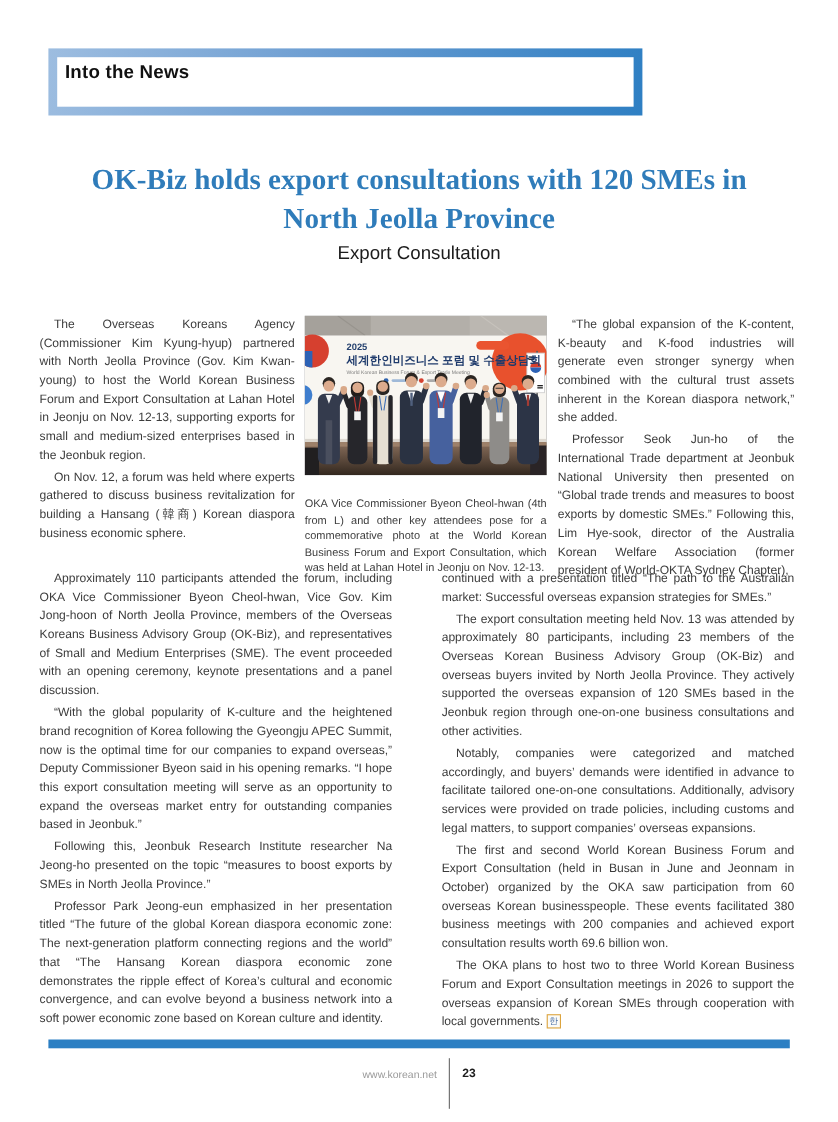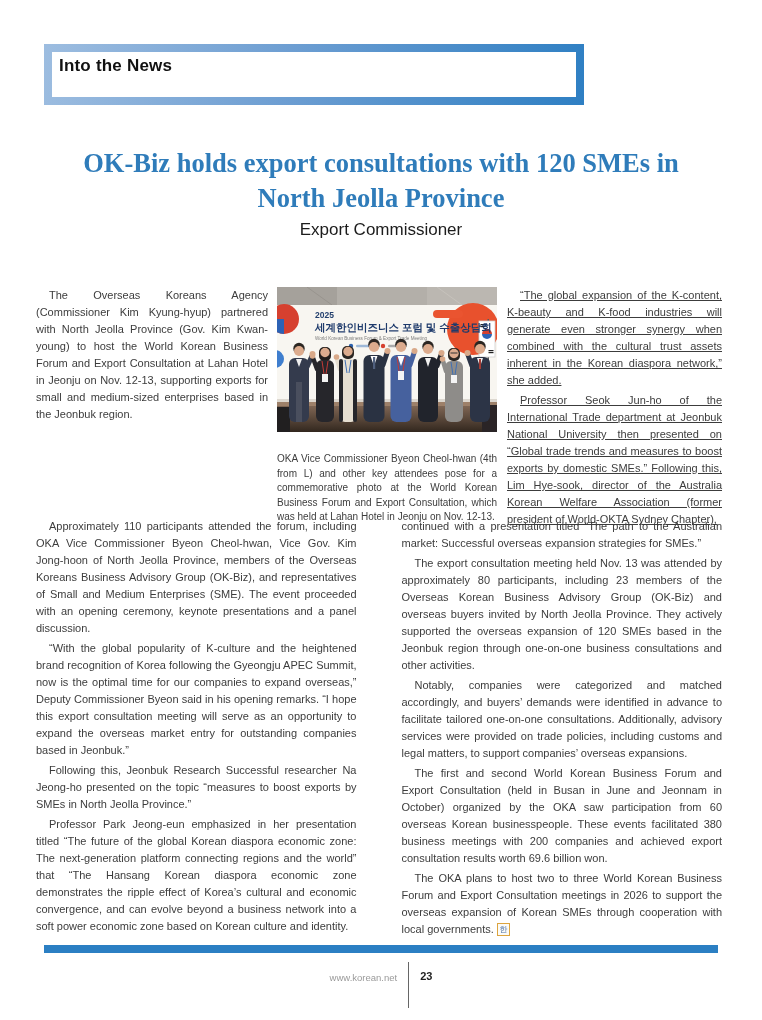--- a/index.html
+++ b/index.html
@@ -20,21 +20,21 @@
                font-size:17px;line-height:24px;color:#1c1c1c;}
 
   
   .bodytext{font-size:11px;line-height:17px;text-align:justify;color:#3c3c3c;}
   .bodytext p{margin:0 0 3px 0;text-indent:13px;}
   .bodytext p.no-indent{text-indent:0;}
 
   .top-section{position:absolute;left:36px;top:287px;width:686px;display:flex;}
   .col-upper-left{width:232px;}
   .photo-col{width:220px;margin:0 10px 0 9px;}
-  .col-upper-right{width:215px;text-decoration:underline;}
+  .col-upper-right{width:215px;}
 
   .photo-frame{width:220px;height:145px;overflow:hidden;background:#a3a3a3;}
   .caption{margin-top:20px;font-size:10px;line-height:14.6px;text-align:justify;color:#3d3d3d;}
 
   .bottom-section{position:absolute;left:36px;top:518px;width:686px;display:flex;gap:19px;}
   .col-lower-left{width:330px;margin-right:26px;}
   .col-lower-right{width:330px;}
 
   .endmark{display:inline-block;font-size:8px;line-height:9px;padding:1px 1.5px;
            border:1px solid #dca43e;color:#4a6fa5;background:#fbfbf8;vertical-align:1px;
@@ -57,26 +57,27 @@
     <div class="header-inner">
       <span class="section-label">Into the News</span>
     </div>
   </div>
 
   <div class="headline">
     <div>OK-Biz holds export consultations with 120 SMEs in</div>
     <div>North Jeolla Province</div>
   </div>
   <div class="subheadline">
-    <div>Export Commissioner</div>
+    <div>Export Consultation</div>
   </div>
 
   <div class="top-section">
     <div class="col-upper-left bodytext">
       <p>The Overseas Koreans Agency (Commissioner Kim Kyung-hyup) partnered with North Jeolla Province (Gov. Kim Kwan-young) to host the World Korean Business Forum and Export Consultation at Lahan Hotel in Jeonju on Nov. 12-13, supporting exports for small and medium-sized enterprises based in the Jeonbuk region.</p>
+      <p>On Nov. 12, a forum was held where experts gathered to discuss business revitalization for building a Hansang (韓商) Korean diaspora business economic sphere.</p>
     </div>
 
     <figure class="photo-col" style="margin:0 10px 0 9px;">
       <div class="photo-frame">
         <svg width="220" height="145" viewBox="0 0 220 145" xmlns="http://www.w3.org/2000/svg">
           <defs>
             <linearGradient id="floorG" x1="0" y1="0" x2="0" y2="1">
               <stop offset="0" stop-color="#8a6f5c"></stop>
                 <stop offset="1" stop-color="#32271e"></stop>
             </linearGradient>
@@ -210,21 +211,21 @@
     <div class="col-upper-right bodytext">
       <p>“The global expansion of the K-content, K-beauty and K-food industries will generate even stronger synergy when combined with the cultural trust assets inherent in the Korean diaspora network,” she added.</p>
       <p>Professor Seok Jun-ho of the International Trade department at Jeonbuk National University then presented on “Global trade trends and measures to boost exports by domestic SMEs.” Following this, Lim Hye-sook, director of the Australia Korean Welfare Association (former president of World-OKTA Sydney Chapter),</p>
     </div>
   </div>
 
   <div class="bottom-section">
     <div class="col-lower-left bodytext">
       <p>Approximately 110 participants attended the forum, including OKA Vice Commissioner Byeon Cheol-hwan, Vice Gov. Kim Jong-hoon of North Jeolla Province, members of the Overseas Koreans Business Advisory Group (OK-Biz), and representatives of Small and Medium Enterprises (SME). The event proceeded with an opening ceremony, keynote presentations and a panel discussion.</p>
       <p>“With the global popularity of K-culture and the heightened brand recognition of Korea following the Gyeongju APEC Summit, now is the optimal time for our companies to expand overseas,” Deputy Commissioner Byeon said in his opening remarks. “I hope this export consultation meeting will serve as an opportunity to expand the overseas market entry for outstanding companies based in Jeonbuk.”</p>
-      <p>Following this, Jeonbuk Research Successful researcher Na Jeong-ho presented on the topic “measures to boost exports by SMEs in North Jeolla Province.”</p>
+      <p>Following this, Jeonbuk Research Institute researcher Na Jeong-ho presented on the topic “measures to boost exports by SMEs in North Jeolla Province.”</p>
       <p>Professor Park Jeong-eun emphasized in her presentation titled “The future of the global Korean diaspora economic zone: The next-generation platform connecting regions and the world” that “The Hansang Korean diaspora economic zone demonstrates the ripple effect of Korea’s cultural and economic convergence, and can evolve beyond a business network into a soft power economic zone based on Korean culture and identity.</p>
     </div>
     <div class="col-lower-right bodytext">
       <p class="no-indent">continued with a presentation titled “The path to the Australian market: Successful overseas expansion strategies for SMEs.”</p>
       <p>The export consultation meeting held Nov. 13 was attended by approximately 80 participants, including 23 members of the Overseas Korean Business Advisory Group (OK-Biz) and overseas buyers invited by North Jeolla Province. They actively supported the overseas expansion of 120 SMEs based in the Jeonbuk region through one-on-one business consultations and other activities.</p>
       <p>Notably, companies were categorized and matched accordingly, and buyers’ demands were identified in advance to facilitate tailored one-on-one consultations. Additionally, advisory services were provided on trade policies, including customs and legal matters, to support companies’ overseas expansions.</p>
       <p>The first and second World Korean Business Forum and Export Consultation (held in Busan in June and Jeonnam in October) organized by the OKA saw participation from 60 overseas Korean businesspeople. These events facilitated 380 business meetings with 200 companies and achieved export consultation results worth 69.6 billion won.</p>
       <p><span>The OKA plans to host two to three World Korean Business Forum and Export Consultation meetings in 2026 to support the overseas expansion of Korean SMEs through cooperation with local governments.</span>
         <span class="endmark">한</span></p>
     </div>

